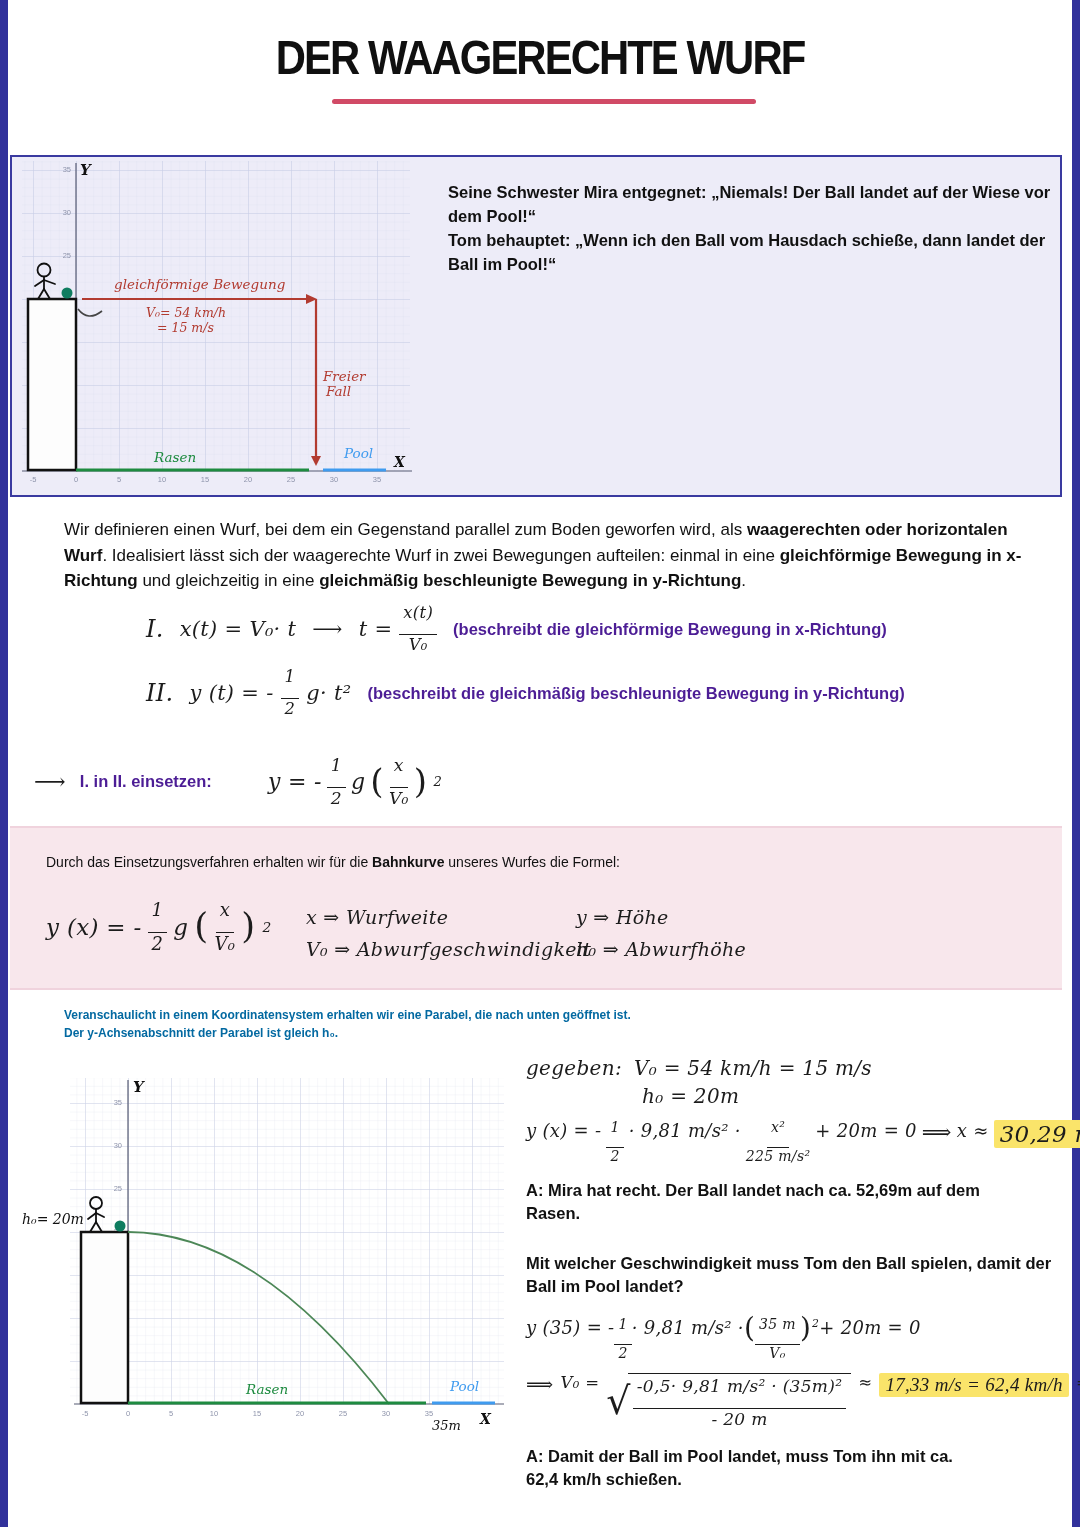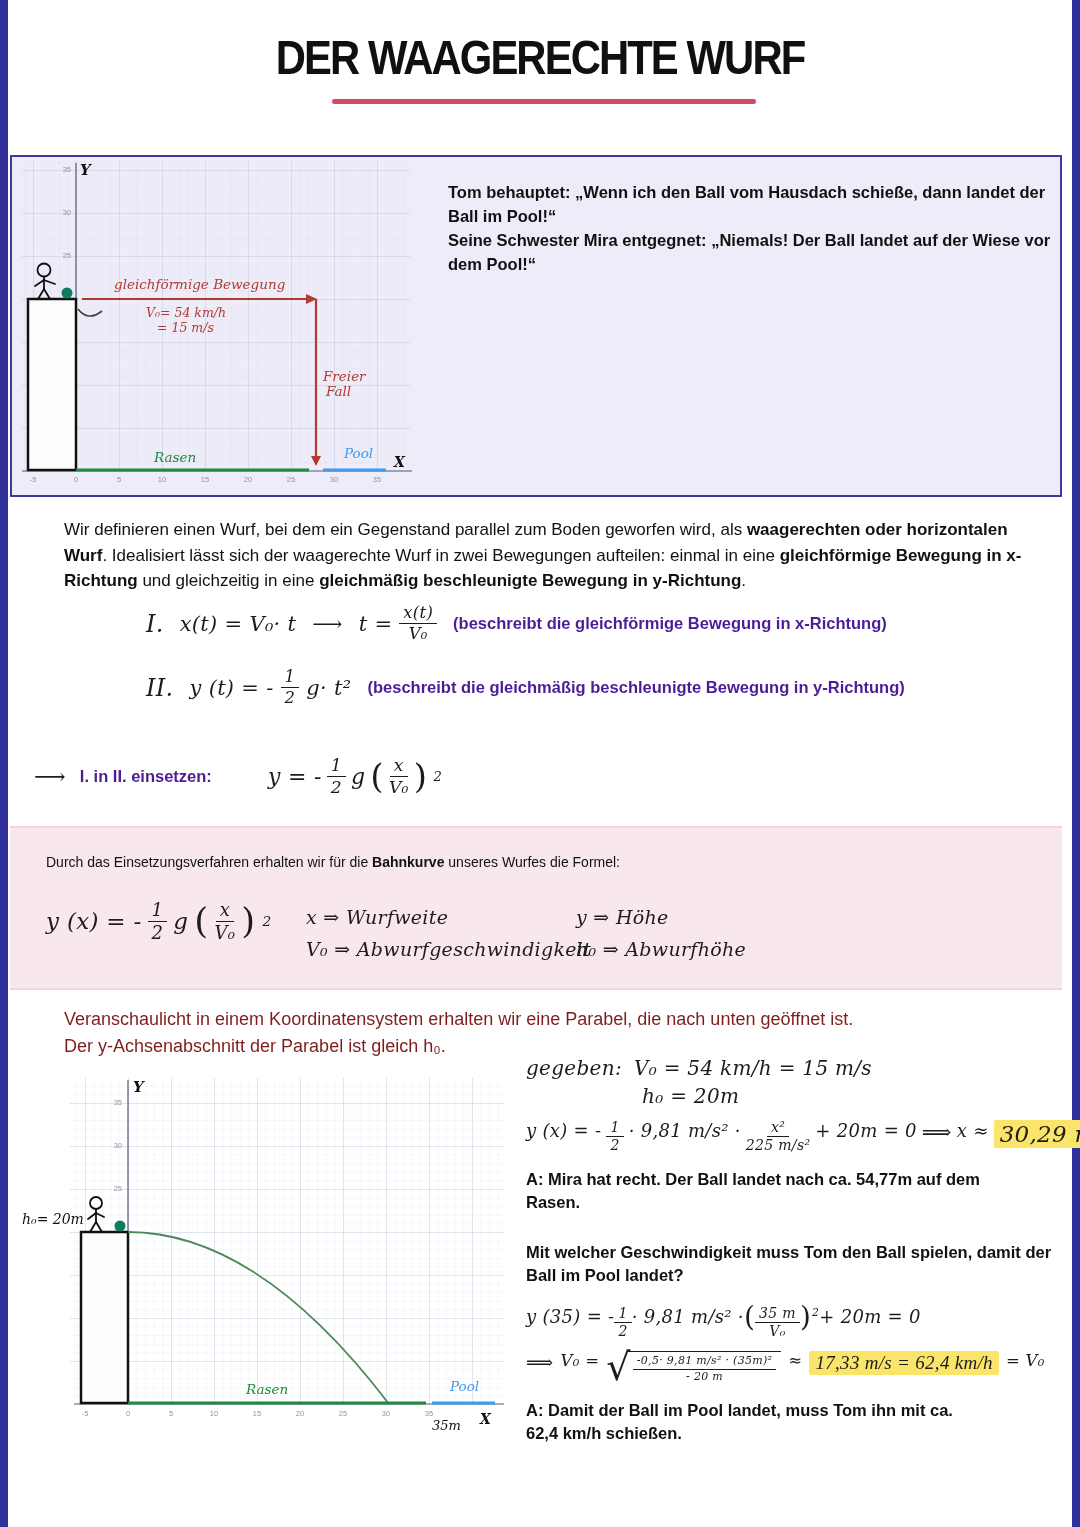--- a/index.html
+++ b/index.html
@@ -30,21 +30,21 @@
   #boxtext p.q { margin-top:22px; }
   #definition {
     position:absolute; top:517px; left:64px; width:960px; margin:0;
     font-size:17px; line-height:1.5; color:#111;
   }
   #definition b { font-weight:700; }
 
   .hw { font-family:"DejaVu Serif", serif; font-style:italic; color:#1c1c1c; letter-spacing:0.3px; }
   .mrow { position:absolute; display:flex; align-items:center; white-space:nowrap; }
   .frac { display:inline-flex; flex-direction:column; align-items:center; line-height:1.1; font-size:0.78em; vertical-align:middle; }
-  .frac .fnum { border-bottom:1.5px solid currentColor; padding:0 4px 1px; }
+  .frac .fnum { border-bottom:1.5px solid currentColor; padding:0 4px 12px; }
   .frac .fden { padding-top:1px; }
   .paren { font-size:1.55em; font-weight:400; line-height:0.8; font-style:normal; }
   .supx { font-size:0.6em; vertical-align:super; margin-left:1px; }
   .desc { font-family:"Liberation Sans", sans-serif; font-style:normal; font-size:16.5px; font-weight:600; color:#4c1d95; letter-spacing:0; }
 
   #eq1 { top:604px; left:146px; gap:16px; font-size:21px; }
   #eq2 { top:668px; left:146px; gap:16px; font-size:21px; }
   .eqlabel { font-size:24px; }
   .tgroup { display:inline-flex; align-items:center; gap:7px; }
   #insertion { top:756px; left:34px; gap:14px; }
@@ -54,39 +54,39 @@
     position:absolute; top:826px; left:10px; width:1052px; height:164px;
     background:#f8e7ec; border-top:2px solid #f0d3dd; border-bottom:2px solid #f0d3dd; box-sizing:border-box;
   }
   #ptext { position:absolute; left:36px; top:26px; margin:0; font-size:14px; color:#111; }
   #ptext b { font-weight:700; }
   #pformula { left:36px; top:72px; gap:6px; font-size:23px; }
   .legend { position:absolute; top:78px; font-size:19px; }
   .legend div { margin-bottom:10px; }
   #leg1 { left:296px; } #leg2 { left:566px; }
 
-  #paratext { position:absolute; top:1006px; left:64px; width:950px; font-size:18px; line-height:1.5; color:#7f1d1d; }
+  #paratext { position:absolute; top:1006px; left:64px; width:950px; font-size:12px; line-height:1.5; color:#0369a1;font-weight:bold; }
 
   #g2 { position:absolute; left:18px; top:1074px; }
 
   #solcol { position:absolute; left:526px; top:1056px; width:546px; }
   .srow { display:flex; align-items:flex-start; white-space:nowrap; }
   #given { gap:12px; font-size:20px; }
   #h0line { margin:4px 0 12px 116px; font-size:20px; }
   #traj { gap:5px; font-size:18px; margin-top:2px; }
   #eq35 { font-size:18px; margin-top:18px; }
   #v0solve { gap:7px; font-size:16.5px; margin-top:12px; }
   .bigarrow { font-size:1.15em; }
   .hl { background:#fae46a; padding:1px 6px; border-radius:2px; }
   #traj .hl { font-size:23px; }
   #v0solve .hl { font-size:19px;font-family:Liberation Serif, serif; }
   .sqrt { display:inline-flex; align-items:center; }
   .sqrt .rsign { font-size:2.3em; font-style:normal; line-height:0.8; margin-right:-3px; }
   .sqrt .rbody { border-top:1.8px solid #1c1c1c; padding:3px 5px 0; }
-  .sqrt .frac { font-size:11px; }
+  .sqrt .frac { font-size:17px; }
   #ans1, #q2, #ans2 { margin:0; font-size:16.5px; line-height:1.42; font-weight:600; color:#111; }
   #ans1 { margin-top:14px; width:505px; }
   #q2 { margin-top:26px; width:535px; }
   #ans2 { margin-top:16px; width:445px; }
 
   svg text { font-family:"Liberation Sans", sans-serif; }
   .tick { font-size:7.5px; fill:#8e94ab; }
   .svghw { font-family:"DejaVu Serif", serif; font-style:italic; }
 </style>
 </head>
@@ -169,22 +169,22 @@
       <line x1="62" y1="311" x2="295" y2="311" stroke="#1e8b40" stroke-width="3"></line>
       <text class="svghw" x="140" y="303" font-size="13.5" fill="#1e8b40">Rasen</text>
       <line x1="309" y1="311" x2="372" y2="311" stroke="#3f9bef" stroke-width="3"></line>
       <text class="svghw" x="330" y="299" font-size="13.5" fill="#3f9bef">Pool</text>
 
       <text class="svghw" x="380" y="308" font-size="14" font-weight="bold" fill="#111">X</text>
       <text class="svghw" x="66" y="16" font-size="15" font-weight="bold" fill="#111">Y</text>
     </svg>
 
     <div id="boxtext">
+      <p>Seine Schwester Mira entgegnet: „Niemals! Der Ball landet auf der Wiese vor dem Pool!“</p>
       <p>Tom behauptet: „Wenn ich den Ball vom Hausdach schieße, dann landet der Ball im Pool!“</p>
-      <p>Seine Schwester Mira entgegnet: „Niemals! Der Ball landet auf der Wiese vor dem Pool!“</p>
     </div>
   </div>
 
   <p id="definition"><span>Wir definieren einen Wurf, bei dem ein Gegenstand parallel zum Boden geworfen wird, als </span><b>waagerechten oder horizontalen Wurf</b><span>. Idealisiert lässt sich der waagerechte Wurf in zwei Bewegungen aufteilen: einmal in eine </span><b>gleichförmige Bewegung in x-Richtung</b><span> und gleichzeitig in eine </span><b>gleichmäßig beschleunigte Bewegung in y-Richtung</b><span>.</span></p>
 
   <div id="eq1" class="mrow hw">
     <span class="eqlabel">I.</span>
     <span>x(t) = V₀· t</span>
     <span>⟶</span>
     <span class="tgroup">
@@ -326,21 +326,21 @@
       <span class="frac">
         <span class="fnum">x²</span>
         <span class="fden">225 m/s²</span>
       </span>
       <span>+ 20m = 0</span>
       <span class="bigarrow">⟹</span>
       <span>x ≈</span>
       <span class="hl">30,29 m</span>
     </div>
 
-    <p id="ans1">A: Mira hat recht. Der Ball landet nach ca. 54,77m auf dem Rasen.</p>
+    <p id="ans1">A: Mira hat recht. Der Ball landet nach ca. 52,69m auf dem Rasen.</p>
     <p id="q2">Mit welcher Geschwindigkeit muss Tom den Ball spielen, damit der Ball im Pool landet?</p>
 
     <div id="eq35" class="srow hw">
       <span>y (35) = -</span>
       <span class="frac">
         <span class="fnum">1</span>
         <span class="fden">2</span>
       </span>
       <span>· 9,81 m/s² ·</span>
       <span class="paren">(</span>

